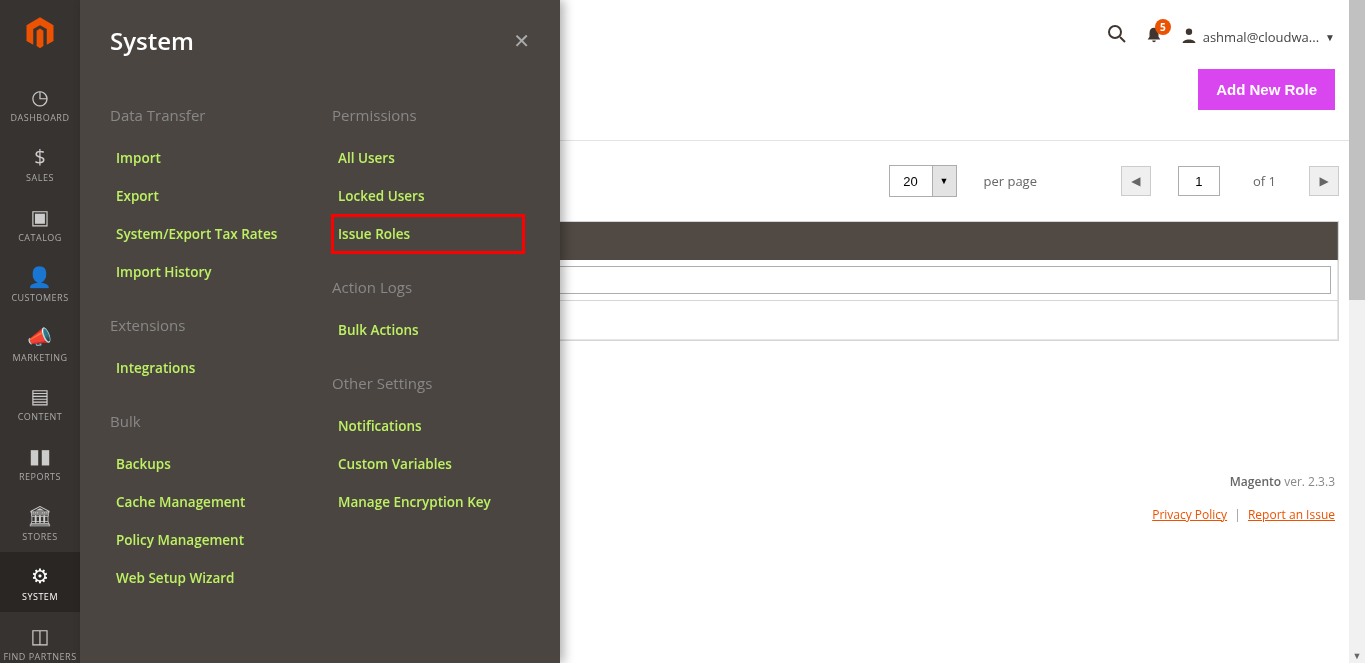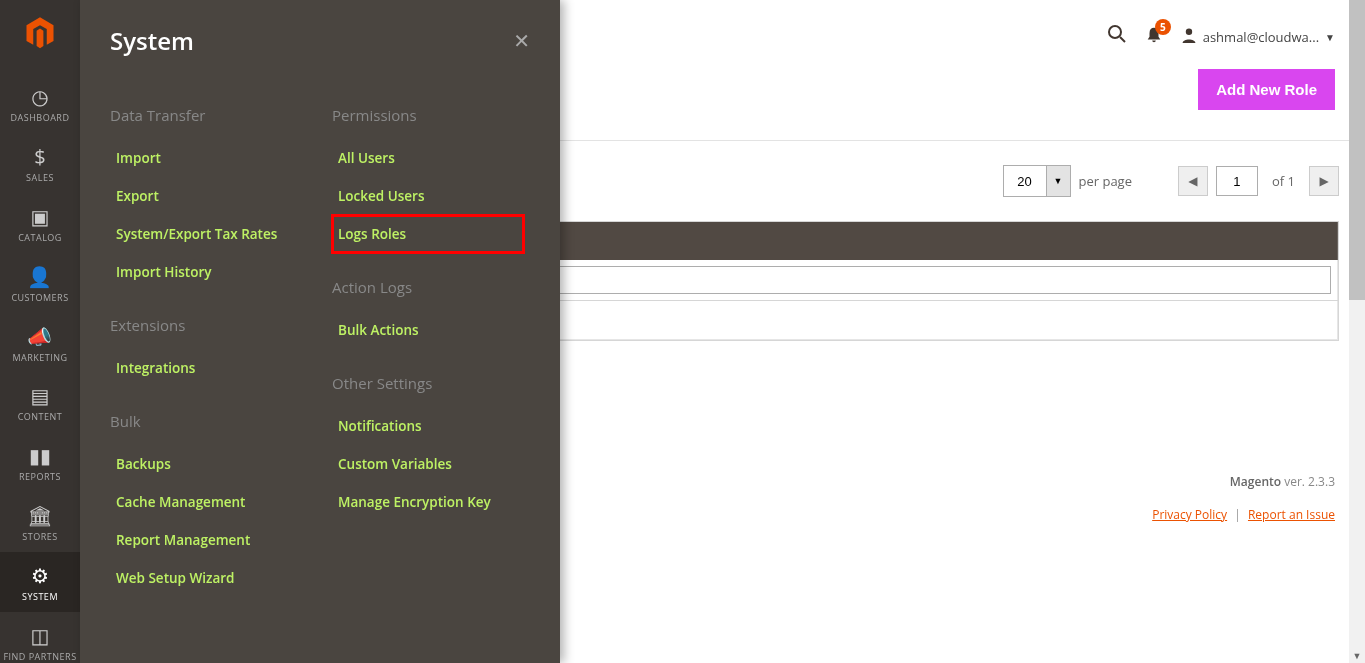--- a/index.html
+++ b/index.html
@@ -31,21 +31,21 @@
   .main { flex: 1; height: 663px; display: flex; flex-direction: column; overflow: hidden; position: relative; }
   .main-header { padding: 24px 30px 10px; display:flex; justify-content:flex-end; align-items:center; gap: 18px; }
   .hdr-icon { font-size: 18px; color: #444; cursor: pointer; position: relative; }
   .badge { position:absolute; top:-6px; right:-8px; background:#eb5202; color:#fff; font-size:10px; border-radius:8px; padding:1px 5px; font-weight:bold; }
   .user-drop { display:flex; align-items:center; gap:6px; color:#444; font-size:13px; cursor:pointer; }
   .user-drop .caret { font-size:10px; }
   
   .page-actions { padding: 10px 30px 30px; display:flex; justify-content:flex-end; border-bottom:1px solid #e3e3e3; }
   .btn-primary { background:#d946ef; color:#fff; border:none; padding: 12px 18px; font-size:15px; font-weight:600; cursor:pointer; }
   
-  .toolbar { display:flex; justify-content:flex-end; align-items:center; gap:8px; padding: 24px 26px; }
+  .toolbar { display:flex; justify-content:flex-end; align-items:center; gap:27px; padding: 24px 26px; }
   .perpage-sel { display:flex; border:1px solid #adadad; }
   .perpage-input { width:42px; height:30px; border:none; text-align:center; font-size:13px; }
   .perpage-btn { width:24px; height:30px; background:#e3e3e3; border:none; border-left:1px solid #adadad; cursor:pointer; display:flex; align-items:center; justify-content:center; font-size:9px; }
   .perpage-lbl { color:#666; font-size:13px; }
   .page-box { width:42px; height:30px; border:1px solid #adadad; text-align:center; font-size:13px; }
   .of-lbl { color:#666; font-size:13px; margin:0 6px; }
   .page-arrow { width:30px; height:30px; background:#efefef; border:1px solid #ccc; cursor:pointer; display:flex; align-items:center; justify-content:center; color:#666; font-size:12px; }
   
   .grid { margin: 0 26px; border:1px solid #d6d6d6; }
   .grid-hd { display:flex; background:#514943; color:#fff; font-size:13px; font-weight:700; }
@@ -138,28 +138,28 @@
         <a class="flyout-link">Export</a>
         <a class="flyout-link">System/Export Tax Rates</a>
         <a class="flyout-link">Import History</a>
 
         <div class="flyout-section-title">Extensions</div>
         <a class="flyout-link">Integrations</a>
 
         <div class="flyout-section-title">Bulk</div>
         <a class="flyout-link">Backups</a>
         <a class="flyout-link">Cache Management</a>
-        <a class="flyout-link">Report Management</a>
+        <a class="flyout-link">Policy Management</a>
         <a class="flyout-link">Web Setup Wizard</a>
       </div>
       <div class="flyout-col">
         <div class="flyout-section-title">Permissions</div>
         <a class="flyout-link">All Users</a>
         <a class="flyout-link">Locked Users</a>
-        <a class="flyout-link highlighted">Logs Roles</a>
+        <a class="flyout-link highlighted">Issue Roles</a>
 
         <div class="flyout-section-title">Action Logs</div>
         <a class="flyout-link">Bulk Actions</a>
 
         <div class="flyout-section-title">Other Settings</div>
         <a class="flyout-link">Notifications</a>
         <a class="flyout-link">Custom Variables</a>
         <a class="flyout-link">Manage Encryption Key</a>
       </div>
     </div>

